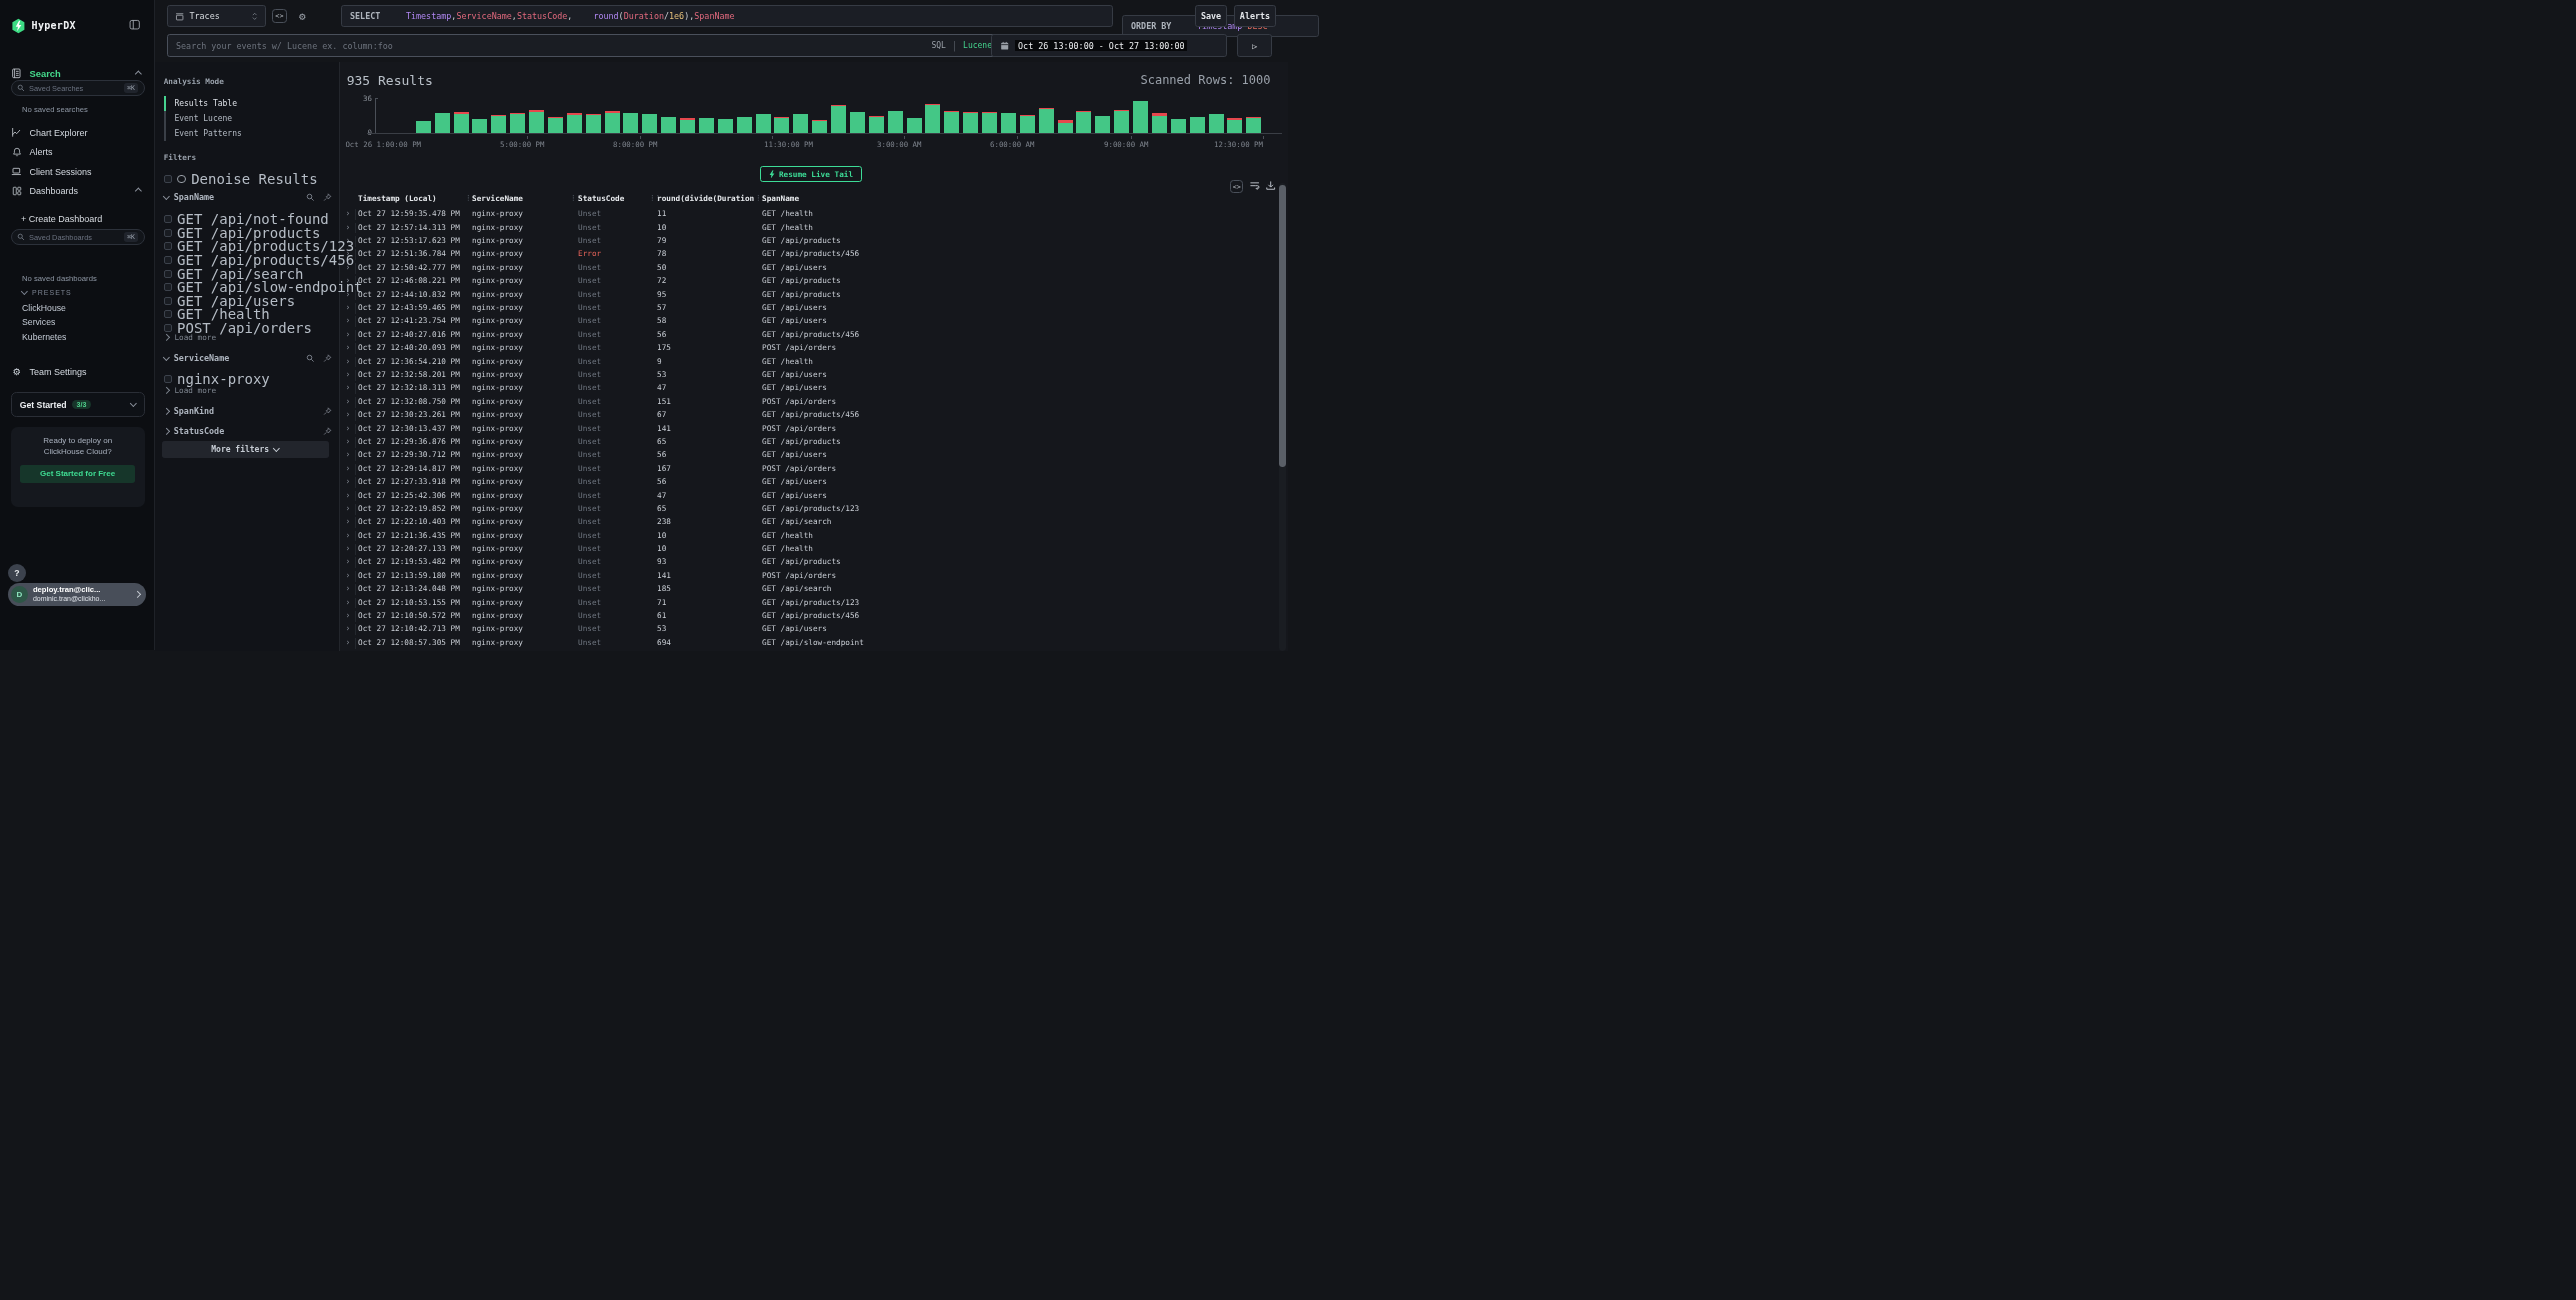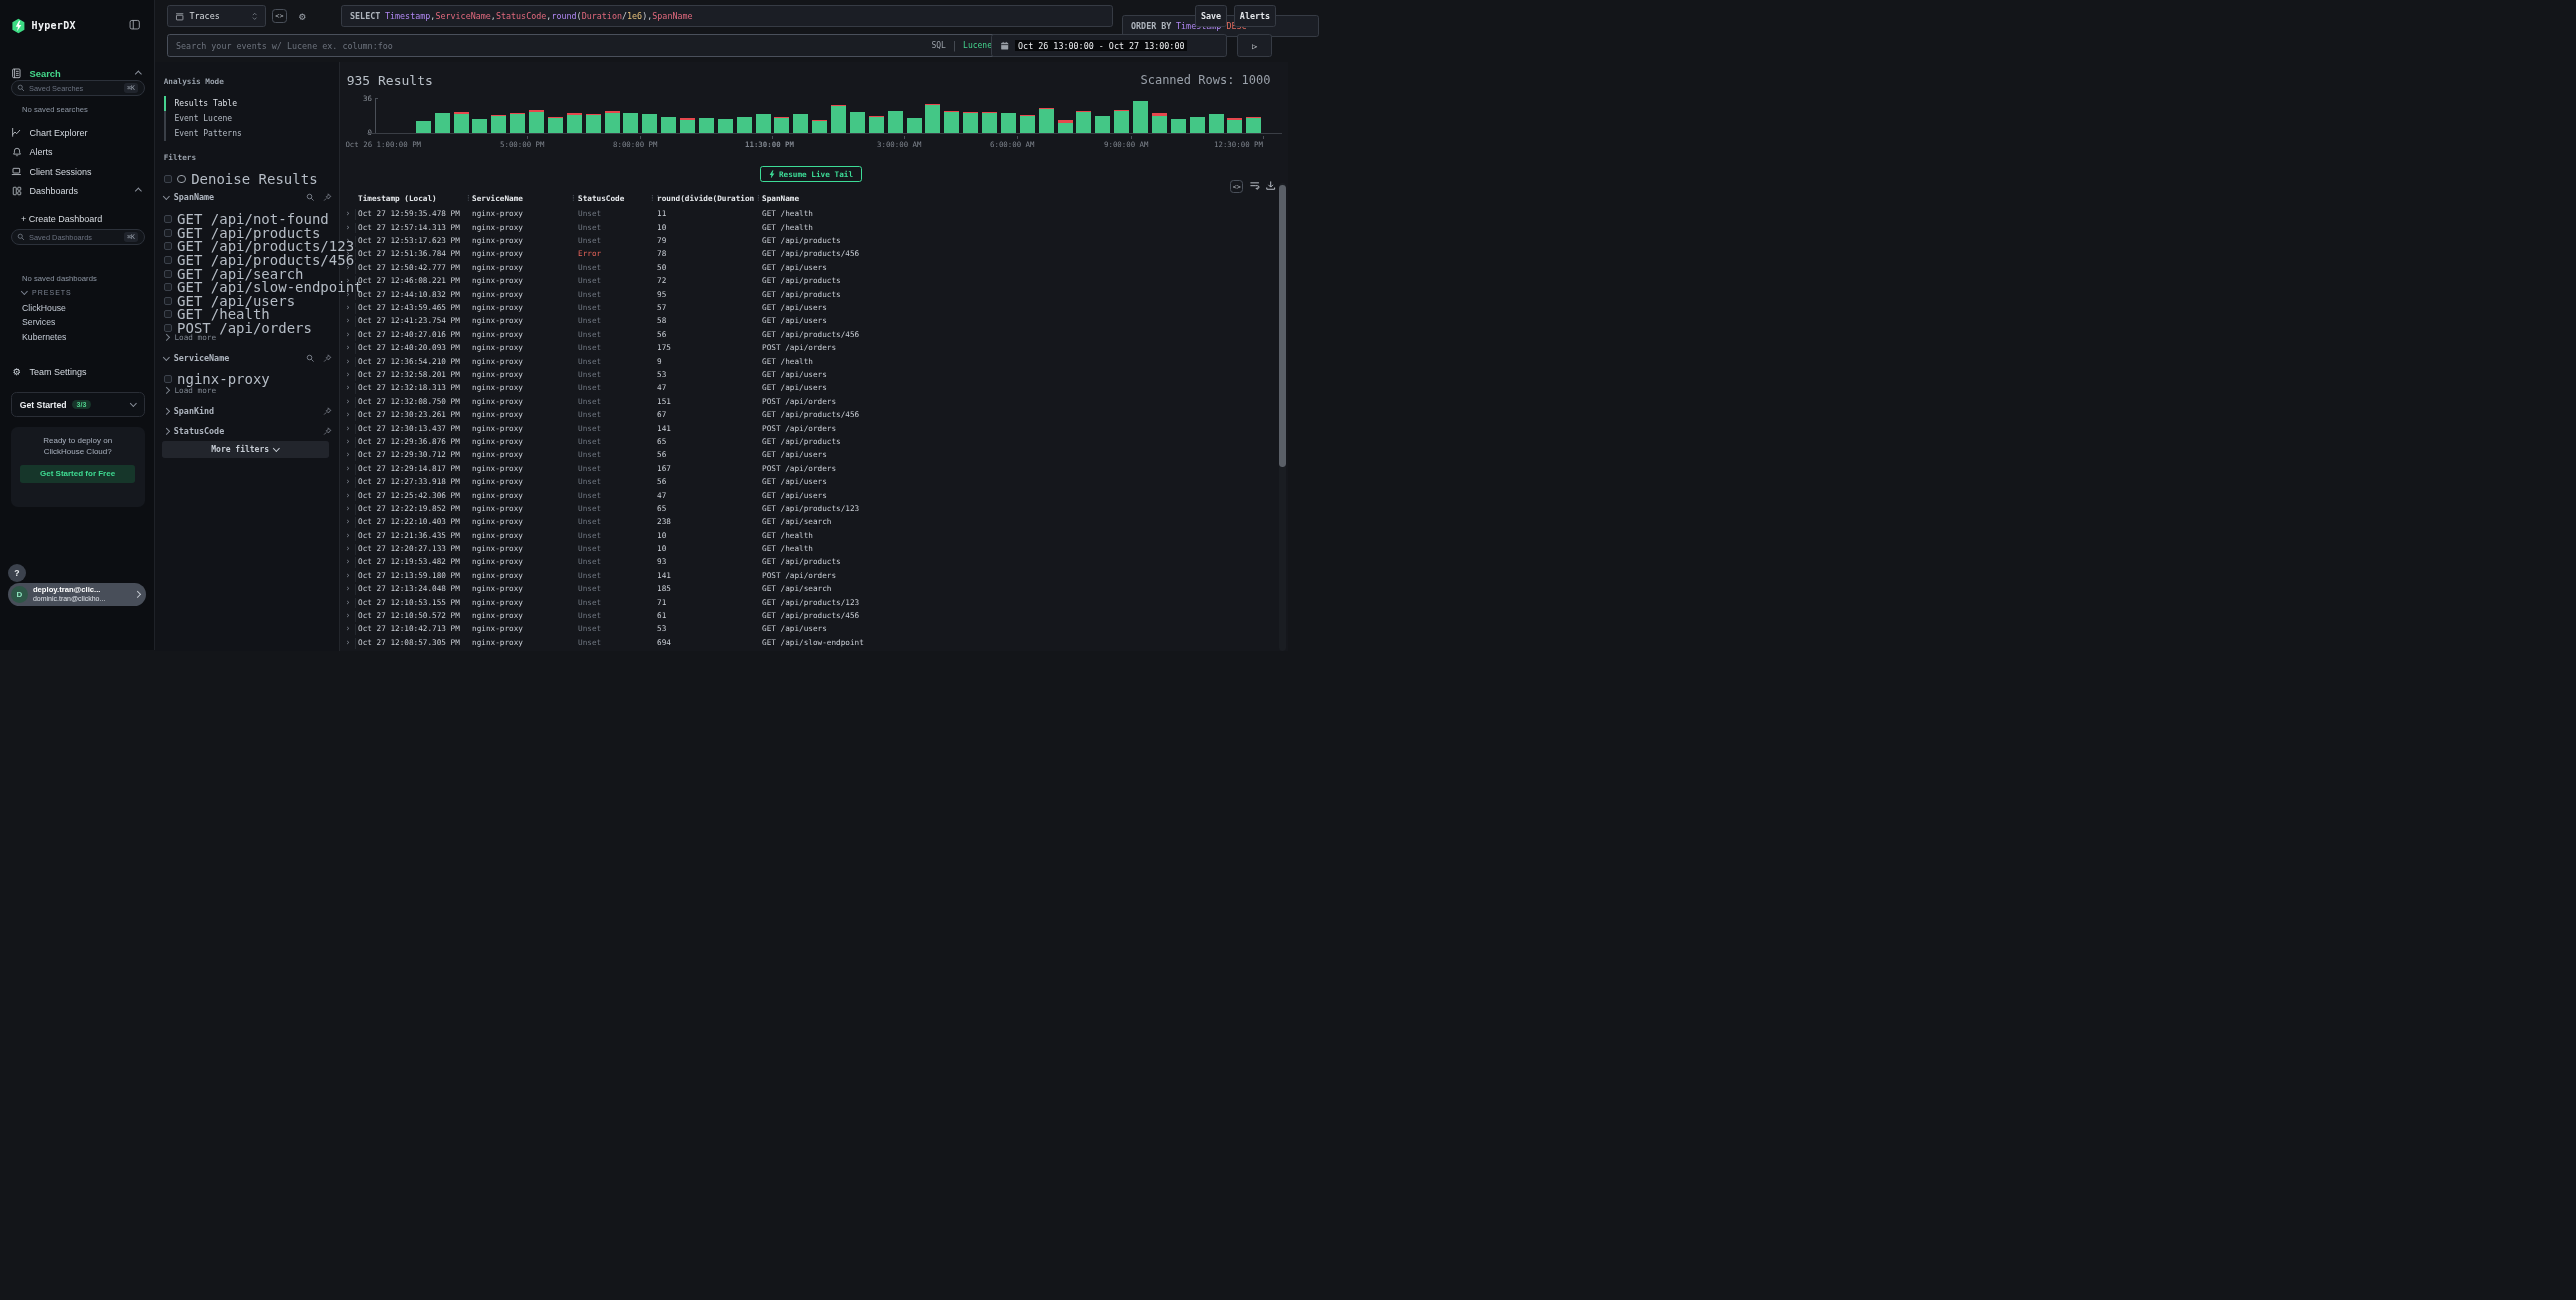--- a/index.html
+++ b/index.html
@@ -44,21 +44,21 @@
     display:flex; align-items:center; justify-content:center; font-family:"Liberation Sans",sans-serif; flex:none; }
   .user-lines { flex:1; overflow:hidden; font-family:"Liberation Sans",sans-serif; }
   .user-lines .n { font-size:7.7px; font-weight:bold; color:#ffffff; line-height:8.7px; white-space:nowrap; }
   .user-lines .e { font-size:7px; color:#dde1e7; line-height:8px; white-space:nowrap; }
 
   
   #topbar { position:absolute; left:155px; top:0; width:1133px; height:62px; background:#131519; z-index:4; }
   .tb-box { position:absolute; height:22px; background:#1b1e25; border:0.7px solid #363b44; border-radius:2.7px;
     display:flex; align-items:center; font-size:8.4px; }
   .kw { font-weight:bold; color:#aeb4bc; }
-  .tok-purple { color:#b087f2; } .tok-pink { color:#e0697d; } .tok-num { color:#e5c07b; }
+  .tok-purple { color:#b087f2;margin-left:21px; } .tok-pink { color:#e0697d; } .tok-num { color:#e5c07b; }
   .tok-plain { color:#c8ccd2; } .tok-red { color:#e06c5f; }
   .icon-btn { position:absolute; display:flex; align-items:center; justify-content:center; cursor:pointer; }
   .code-box { width:14.8px; height:14.8px; border:0.7px solid #4a505a; border-radius:3.4px; color:#c6cbd2; font-size:6.7px; }
   .search-inp { position:absolute; left:12px; top:34px; width:834px; height:23px; background:#1a1d23;
     border:0.7px solid #4a505b; border-radius:2.7px; display:flex; align-items:center; padding:0 8px; cursor:text; }
   .search-inp .ph { color:#6d737d; font-size:8.4px; flex:1; }
   .lang-sql { color:#9aa0a8; font-size:8px; cursor:pointer; }
   .lang-div { color:#4a4f58; margin:0 5.4px; }
   .lang-lucene { color:#44d48e; font-size:8px; cursor:pointer; }
   .date-text { color:#f0f2f4; background:#07080a; padding:0.7px 2.7px; font-size:8.4px; white-space:nowrap; }
@@ -630,21 +630,21 @@
           <div class="m"></div>
         </div>
         <div class="xlab" style="left: 160px;">5:00:00 PM</div>
         <div class="xtick" style="left: 299px;">
           <div class="m"></div>
         </div>
         <div class="xlab" style="left: 273px;">8:00:00 PM</div>
         <div class="xtick" style="left: 431px;">
           <div class="m"></div>
         </div>
-        <div class="xlab" style="left: 405px; font-weight: bold;">11:30:00 PM</div>
+        <div class="xlab" style="left: 424px;">11:30:00 PM</div>
         <div class="xtick" style="left: 563px;">
           <div class="m"></div>
         </div>
         <div class="xlab" style="left: 537px;">3:00:00 AM</div>
         <div class="xtick" style="left: 676px;">
           <div class="m"></div>
         </div>
         <div class="xlab" style="left: 650px;">6:00:00 AM</div>
         <div class="xtick" style="left: 790px;">
           <div class="m"></div>

